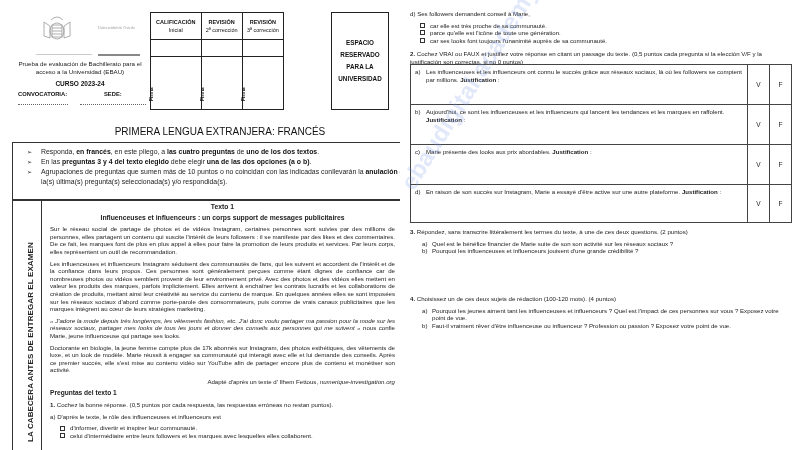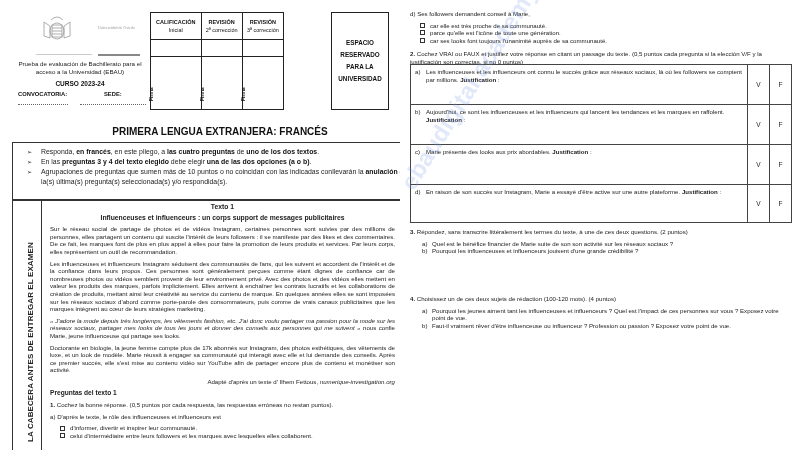--- a/index.html
+++ b/index.html
@@ -27,21 +27,21 @@
   .grade-table { position: absolute; left: 150px; top: 12px; width: 134px; height: 98px; border: 1px solid #222; border-collapse: collapse; }
   .grade-table td { border: 1px solid #222; vertical-align: middle; text-align: center; }
   .grade-head td { height: 27px; font-size: 5.5px; font-weight: bold; line-height: 8px; }
   .grade-head .sub { font-weight: normal; }
   .grade-row2 td { height: 17px; }
   .grade-row3 td { height: 52px; position: relative; }
   .firma { position: absolute; left: 3px; bottom: 8px; transform: rotate(-90deg); transform-origin: left bottom; font-size: 5px; font-weight: bold; white-space: nowrap; }
 
   .reserved { position: absolute; left: 331px; top: 12px; width: 58px; height: 98px; border: 1px solid #222; display: flex; align-items: center; justify-content: center; text-align: center; font-size: 6.3px; font-weight: bold; line-height: 12px; }
 
-  .main-title { position: absolute; left: 40px; top: 126px; width: 360px; text-align: center; font-size: 10px; font-weight: bold; }
+  .main-title { position: absolute; left: 40px; top: 126px; width: 360px; text-align: center; font-size: 10px; font-weight: normal; }
 
   .instructions { position: absolute; left: 12px; top: 142px; width: 400px; height: 58px; border: 1.2px solid #333; border-right: none; padding: 4px 0 0 14px; }
   .inst-item { display: flex; font-size: 6.9px; line-height: 10px; color: #222; }
   .inst-item .arrow { width: 14px; flex-shrink: 0; font-size: 6px; }
   .inst-item b { color: #111; }
 
   
   .side-strip { position: absolute; left: 12px; top: 200px; width: 30px; height: 250px; border-left: 1.2px solid #333; border-right: 1.2px solid #333; }
   .side-text { position: absolute; left: 22px; bottom: 8px; transform: rotate(-90deg); transform-origin: left bottom; font-size: 8px; font-weight: bold; white-space: nowrap; color: #222; letter-spacing: 0.1px; }
   .top-rule { position: absolute; left: 12px; top: 199px; width: 388px; height: 2px; background: #333; }

